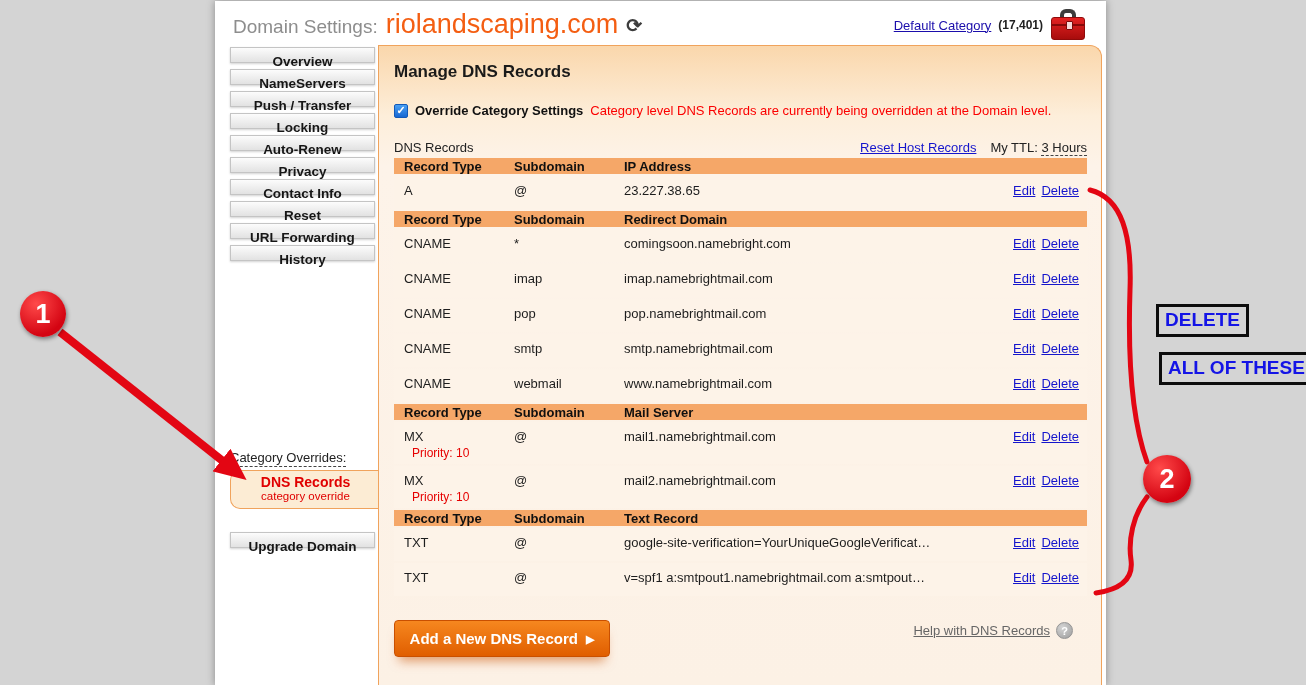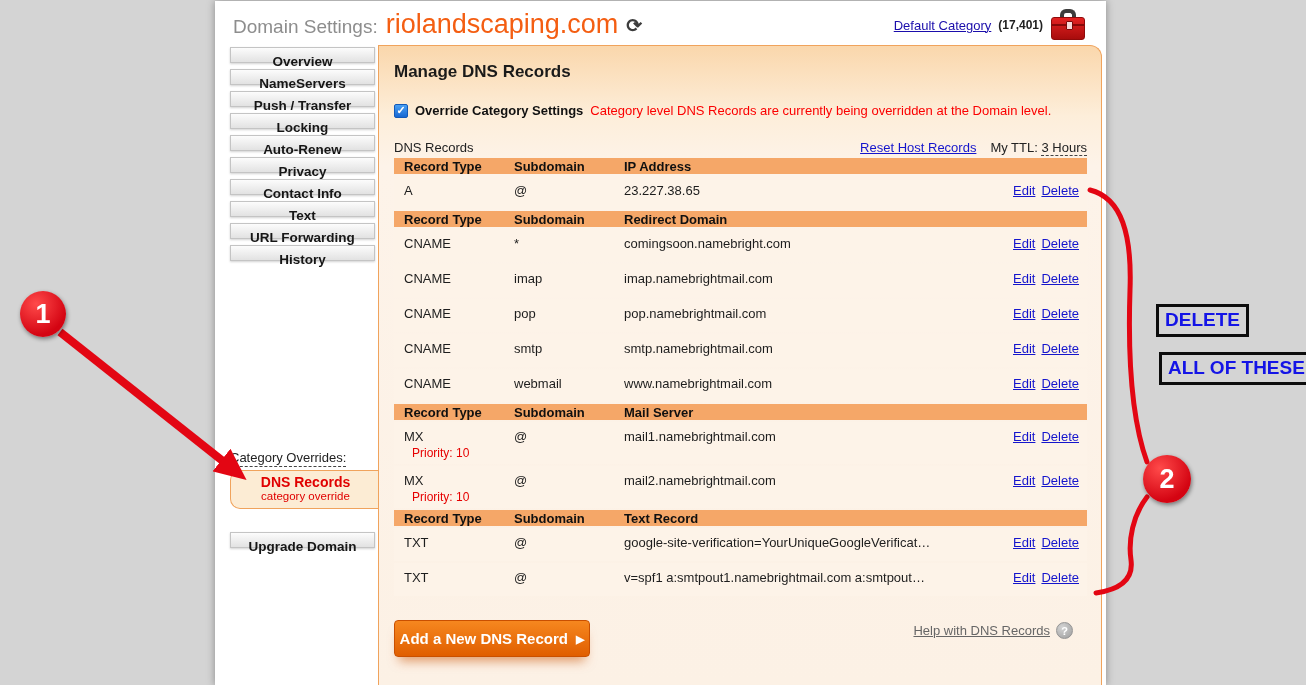--- a/index.html
+++ b/index.html
@@ -65,21 +65,21 @@
   .t-head { background:#f5a768; height:16px; align-items:center; }
   .t-hcell { font-size:13px; font-weight:bold; color:#101010; }
   .t-row { background:#fdf3e8; min-height:33px; padding-top:7px; padding-bottom:4px; }
   .t-row.tall { min-height:39px; }
   .t-cell { font-size:13px; color:#1d1d1d; }
   .priority { font-size:12px; color:#e60000; padding-left:8px; margin-top:2px; }
   .actions { display:flex; gap:6px; justify-content:flex-end; padding-right:8px; }
   .actions a { color:#1515cc; text-decoration:underline; font-size:13px; cursor:pointer; }
 
   
-  .add-btn { position:absolute; left:15px; top:574px; width:196px; height:37px; border:1px solid #c94f00; border-radius:4px;
+  .add-btn { position:absolute; left:15px; top:574px; width:216px; height:37px; border:1px solid #c94f00; border-radius:4px;
              background:linear-gradient(#f6871f,#e05e00); color:#fff; font-weight:bold; font-size:15px;
              display:flex; align-items:center; justify-content:center; gap:8px; cursor:pointer;
              box-shadow:0 9px 11px -5px rgba(200,80,0,.55); }
   .add-arrow { font-size:11px; position:relative; top:1px; }
   .help-row { position:absolute; right:28px; top:576px; display:flex; align-items:center; gap:6px; }
   .help-link { color:#666; text-decoration:underline; font-size:13px; cursor:pointer; }
   .help-icon { width:17px; height:17px; border-radius:50%; background:radial-gradient(circle at 35% 30%, #d4d4d4, #9d9d9d);
                border:1px solid #949494; color:#fff; font-size:11px; font-weight:bold;
                display:flex; align-items:center; justify-content:center; cursor:pointer; }
 
@@ -116,21 +116,21 @@
   </div>
 
   <div class="sidebar">
       <div class="side-btn">Overview</div>
       <div class="side-btn">NameServers</div>
       <div class="side-btn">Push / Transfer</div>
       <div class="side-btn">Locking</div>
       <div class="side-btn">Auto-Renew</div>
       <div class="side-btn">Privacy</div>
       <div class="side-btn">Contact Info</div>
-      <div class="side-btn">Text</div>
+      <div class="side-btn">Reset</div>
       <div class="side-btn">URL Forwarding</div>
       <div class="side-btn">History</div>
     </div>
 
   <div class="overrides-label">Category Overrides:</div>
 
   <div class="dns-active-btn">
     <div class="dns-active-title">DNS Records</div>
     <div class="dns-active-sub">category override</div>
   </div>

